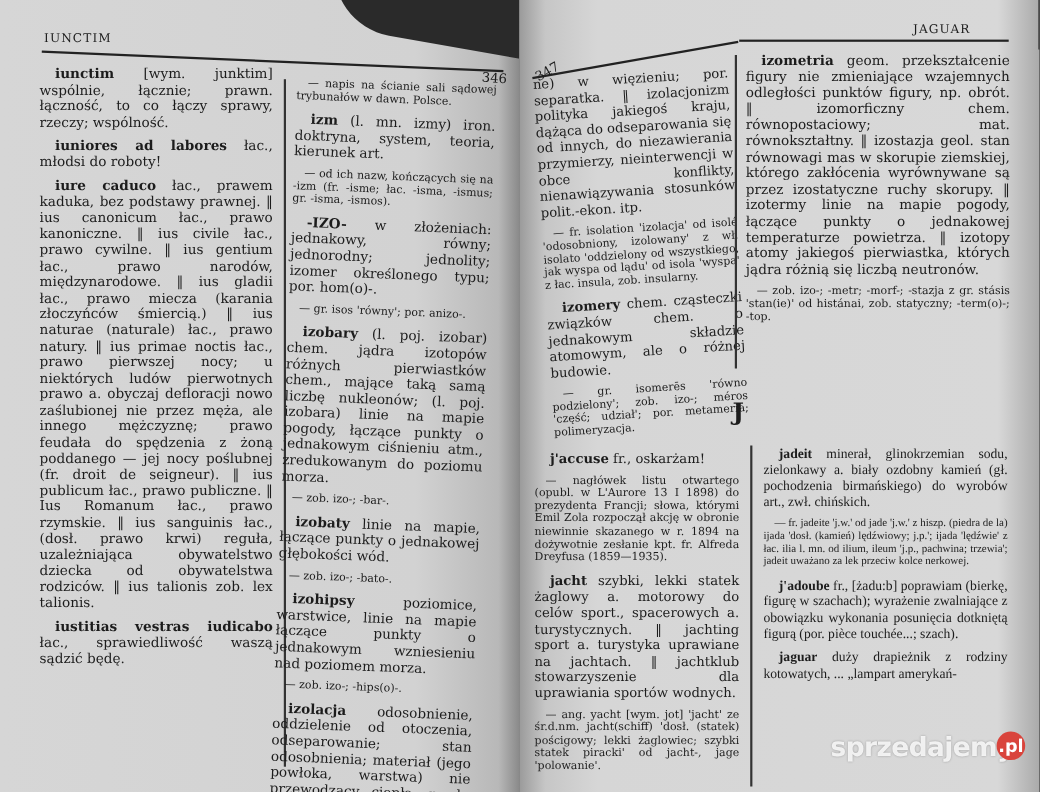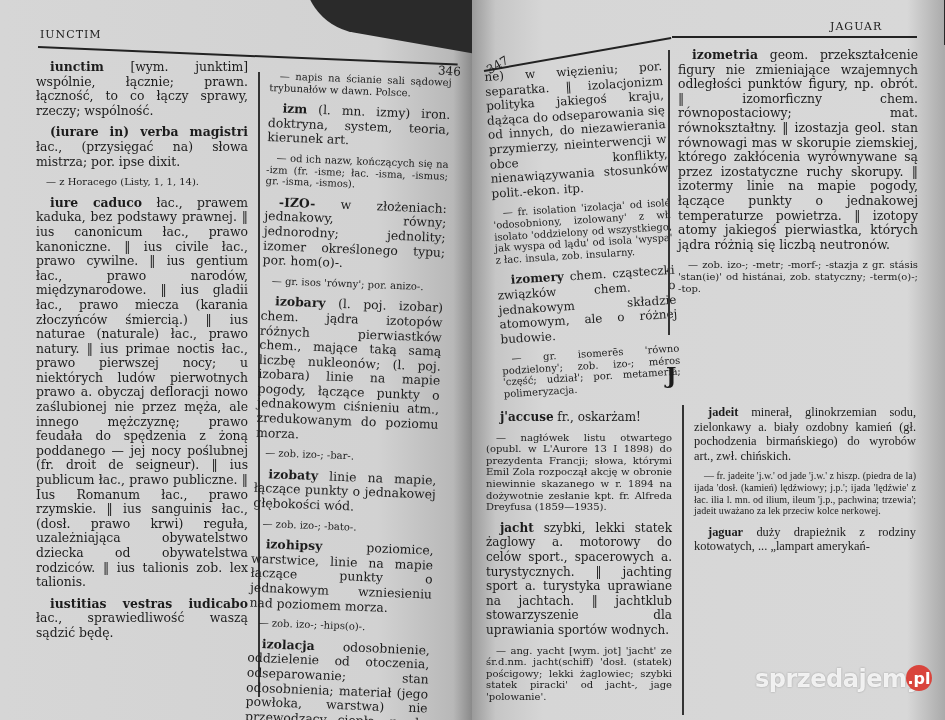--- a/index.html
+++ b/index.html
@@ -69,22 +69,21 @@
   <div class="page page-left">
     <div class="dark-corner-l"></div>
     <div class="runhead" style="left:40px; top:28px;">IUNCTIM</div>
     <div class="rule" style="left:38px; top:46px; width:420px; transform:rotate(2.4deg); transform-origin:left;"></div>
 
     <div class="col" style="left:36px; top:60px; width:212px;">
       <div>
         <p><span class="hw">iunctim</span> <span>[wym. junktim] wspólnie, łącznie; prawn. łączność, to co łączy sprawy, rzeczy; wspólność.</span></p>
       </div>
       <div>
-        <p><span class="hw">(iurare in) verba magistri</span> <span>łac., (przysięgać na) słowa mistrza; por. ipse dixit.</span></p>
-        <p class="note">— z Horacego (Listy, 1, 1, 14).</p>
+        <p><span class="hw">iuniores ad labores</span> <span>łac., młodsi do roboty!</span></p>
       </div>
       <div>
         <p><span class="hw">iure caduco</span> <span>łac., prawem kaduka, bez podstawy prawnej. ‖ ius canonicum łac., prawo kanoniczne. ‖ ius civile łac., prawo cywilne. ‖ ius gentium łac., prawo narodów, międzynarodowe. ‖ ius gladii łac., prawo miecza (karania złoczyńców śmiercią.) ‖ ius naturae (naturale) łac., prawo natury. ‖ ius primae noctis łac., prawo pierwszej nocy; u niektórych ludów pierwotnych prawo a. obyczaj defloracji nowo zaślubionej nie przez męża, ale innego mężczyznę; prawo feudała do spędzenia z żoną poddanego — jej nocy poślubnej (fr. droit de seigneur). ‖ ius publicum łac., prawo publiczne. ‖ Ius Romanum łac., prawo rzymskie. ‖ ius sanguinis łac., (dosł. prawo krwi) reguła, uzależniająca obywatelstwo dziecka od obywatelstwa rodziców. ‖ ius talionis zob. lex talionis.</span></p>
       </div>
       <div>
         <p><span class="hw">iustitias vestras iudicabo</span> <span>łac., sprawiedliwość waszą sądzić będę.</span></p>
       </div>
     </div>
 
     <div class="vrule" style="left:258px; top:72px; height:625px;"></div>
@@ -161,20 +160,23 @@
     </div>
 
     <div class="vrule" style="left:210px; top:405px; height:310px;"></div>
 
     <div class="col" style="left:222px; top:405px; width:222px;font-family:Liberation Serif, serif;">
       <div>
         <p><span class="hw">jadeit</span> <span>minerał, glinokrzemian sodu, zielonkawy a. biały ozdobny kamień (gł. pochodzenia birmańskiego) do wyrobów art., zwł. chińskich.</span></p>
         <p class="note">— fr. jadeite 'j.w.' od jade 'j.w.' z hiszp. (piedra de la) ijada 'dosł. (kamień) lędźwiowy; j.p.'; ijada 'lędźwie' z łac. ilia l. mn. od ilium, ileum 'j.p., pachwina; trzewia'; jadeit uważano za lek przeciw kolce nerkowej.</p>
       </div>
       <div>
+        <p><span class="hw">j'adoube</span> <span>fr., [żadu:b] poprawiam (bierkę, figurę w szachach); wyrażenie zwalniające z obowiązku wykonania posunięcia dotkniętą figurą (por. pièce touchée...; szach).</span></p>
+      </div>
+      <div>
         <p><span class="hw">jaguar</span> <span>duży drapieżnik z rodziny kotowatych, ... „lampart amerykań-</span></p>
       </div>
     </div>
   </div>
 
   <div class="watermark">sprzedajemy</div>
   <div class="wm-badge">.pl</div>
 </div>
 
 </body></html>

